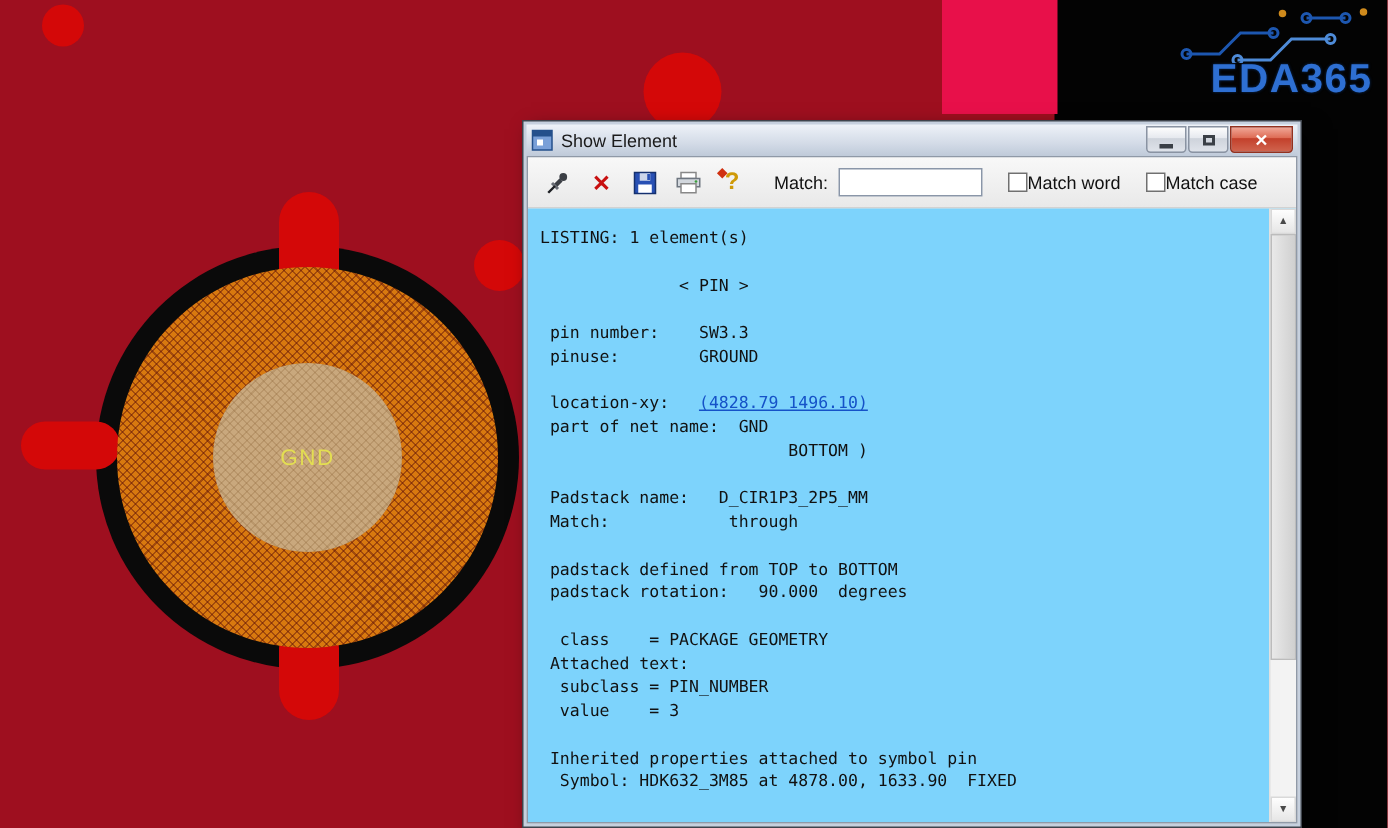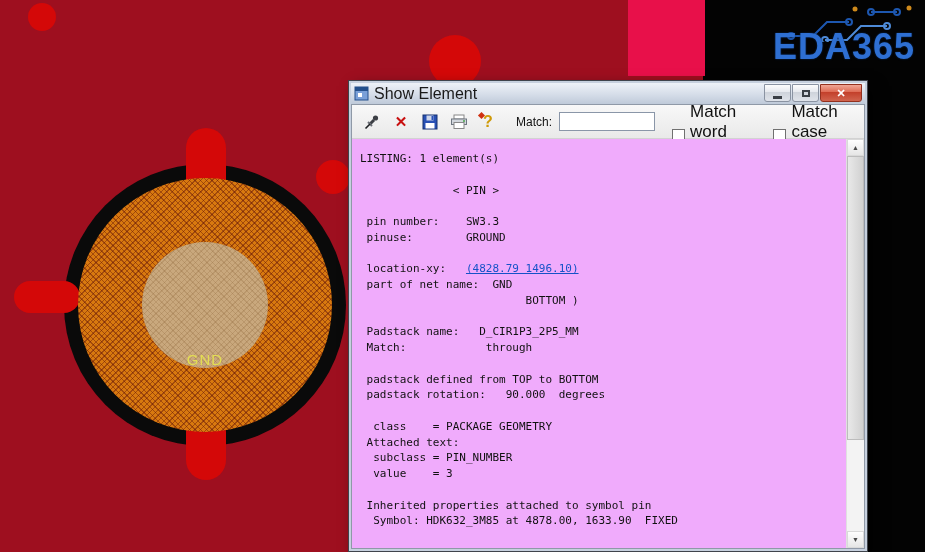--- a/index.html
+++ b/index.html
@@ -20,59 +20,59 @@
   .pad-copper{position:absolute;left:78px;top:178px;width:254px;height:254px;border-radius:50%;z-index:4;
     background-color:#d8790f;
     background-image:
       repeating-linear-gradient(45deg, rgba(96,18,8,0.45) 0 1px, transparent 1px 4px),
       repeating-linear-gradient(135deg, rgba(96,18,8,0.45) 0 1px, transparent 1px 4px);}
   .pad-inner{position:absolute;left:142px;top:242px;width:126px;height:126px;border-radius:50%;z-index:5;
     background-color:#c9a87d;
     background-image:
       repeating-linear-gradient(45deg, rgba(140,100,55,0.25) 0 1px, transparent 1px 4px),
       repeating-linear-gradient(135deg, rgba(140,100,55,0.25) 0 1px, transparent 1px 4px);
-    display:flex;align-items:flex-end;justify-content:center;}
+    display:flex;align-items:center;justify-content:center;}
   .pad-label{color:#e3de52;font-size:15px;letter-spacing:1px;}
 
   
   .logo{position:absolute;top:2px;right:6px;width:134px;height:66px;z-index:6;}
-  .logo-text{position:absolute;right:4px;bottom:0;color:#2e6fd2;font-size:36px;font-weight:bold;letter-spacing:1px;text-shadow:0 0 2px #0a2f66;}
+  .logo-text{position:absolute;right:4px;bottom:0;color:#2e6fd2;font-size:27px;font-weight:bold;letter-spacing:1px;text-shadow:0 0 2px #0a2f66;}
 
   
   .dialog{position:absolute;left:348px;top:80px;width:520px;height:472px;z-index:10;
     background:#c6d0de;border:1px solid #3f444c;padding:2px;box-sizing:border-box;
     display:flex;flex-direction:column;box-shadow:6px 6px 12px rgba(0,0,0,0.6);}
   .titlebar{flex:none;height:21px;display:flex;align-items:center;padding:0 3px;position:relative;
     background:linear-gradient(#eef2f8,#d3dbe7 60%,#bfcad9);}
   .title-icon{width:15px;height:15px;flex:none;}
-  .title-text{font-size:16px;color:#1a1a1a;margin-left:5px;}
+  .title-text{font-size:12px;color:#1a1a1a;margin-left:5px;}
   .winbtns{position:absolute;right:3px;top:1px;display:flex;}
   .winbtn{width:27px;height:18px;margin-left:1px;border:1px solid #8a93a2;border-radius:0 0 3px 3px;
     background:linear-gradient(#fdfdfd,#e5e8ee 45%,#ced3db 46%,#dfe3ea);
     display:flex;align-items:center;justify-content:center;box-sizing:border-box;}
   .winbtn.close{width:42px;border:1px solid #93311f;color:#fff;font-size:11px;font-weight:bold;
     background:linear-gradient(#f0a696,#dd6952 45%,#c3402b 46%,#d0644e);}
   .glyph-min{width:9px;height:3px;background:#3a3f46;margin-top:8px;}
   .glyph-max{width:8px;height:7px;border:2px solid #3a3f46;box-sizing:border-box;}
 
   .dialog-body{flex:1;min-height:0;display:flex;flex-direction:column;border:1px solid #8f99a7;background:#f1f1f1;}
   .toolbar{flex:none;height:33px;display:flex;align-items:center;padding:0 7px;gap:3px;
     background:linear-gradient(#f8f8f8,#e9e9e9);border-bottom:1px solid #d2d2d2;}
   .tool-btn{width:26px;height:26px;display:flex;align-items:center;justify-content:center;flex:none;}
   .icon-x{color:#c81010;font-size:15px;font-weight:900;}
   .help-wrap{position:relative;width:18px;height:20px;display:flex;align-items:center;justify-content:center;}
   .icon-q{color:#cf9a08;font-size:16px;font-weight:bold;}
   .spark{position:absolute;left:0;top:1px;width:5px;height:5px;background:#d03010;transform:rotate(45deg);}
   .search-label{font-size:12px;color:#111;margin-left:12px;}
   .search-input{width:96px;height:19px;border:1px solid #8a96a8;background:#fff;font-size:12px;
     padding:0 3px;box-sizing:border-box;margin-left:4px;}
-  .chk{display:flex;align-items:flex-end;gap:5px;margin-left:14px;font-size:17px;color:#111;}
+  .chk{display:flex;align-items:center;margin-left:14px;font-size:12px;color:#111;}
   .chk-box{width:11px;height:11px;background:#fff;border:1px solid #707070;flex:none;}
 
-  .content{flex:1;min-height:0;position:relative;background:#f0abfc;overflow:hidden;}
+  .content{flex:1;min-height:0;position:relative;background:#7dd3fc;overflow:hidden;}
   .listing{position:absolute;left:8px;top:12px;right:22px;color:#111;
     font-family:"DejaVu Sans Mono",monospace;font-size:11px;line-height:15.75px;}
   .listing-line{height:15.75px;white-space:pre;}
   .listing-link{color:#1552c8;text-decoration:underline;cursor:pointer;}
 
   .scrollbar{position:absolute;right:0;top:0;bottom:0;width:17px;background:#f3f3f3;border-left:1px solid #e0e0e0;}
   .sb-btn{position:absolute;left:0;width:17px;height:17px;box-sizing:border-box;
     display:flex;align-items:center;justify-content:center;font-size:7px;color:#4a4a4a;
     background:linear-gradient(#fefefe,#e6e6e6);border:1px solid #d9d9d9;}
   .sb-btn.up{top:0;}

